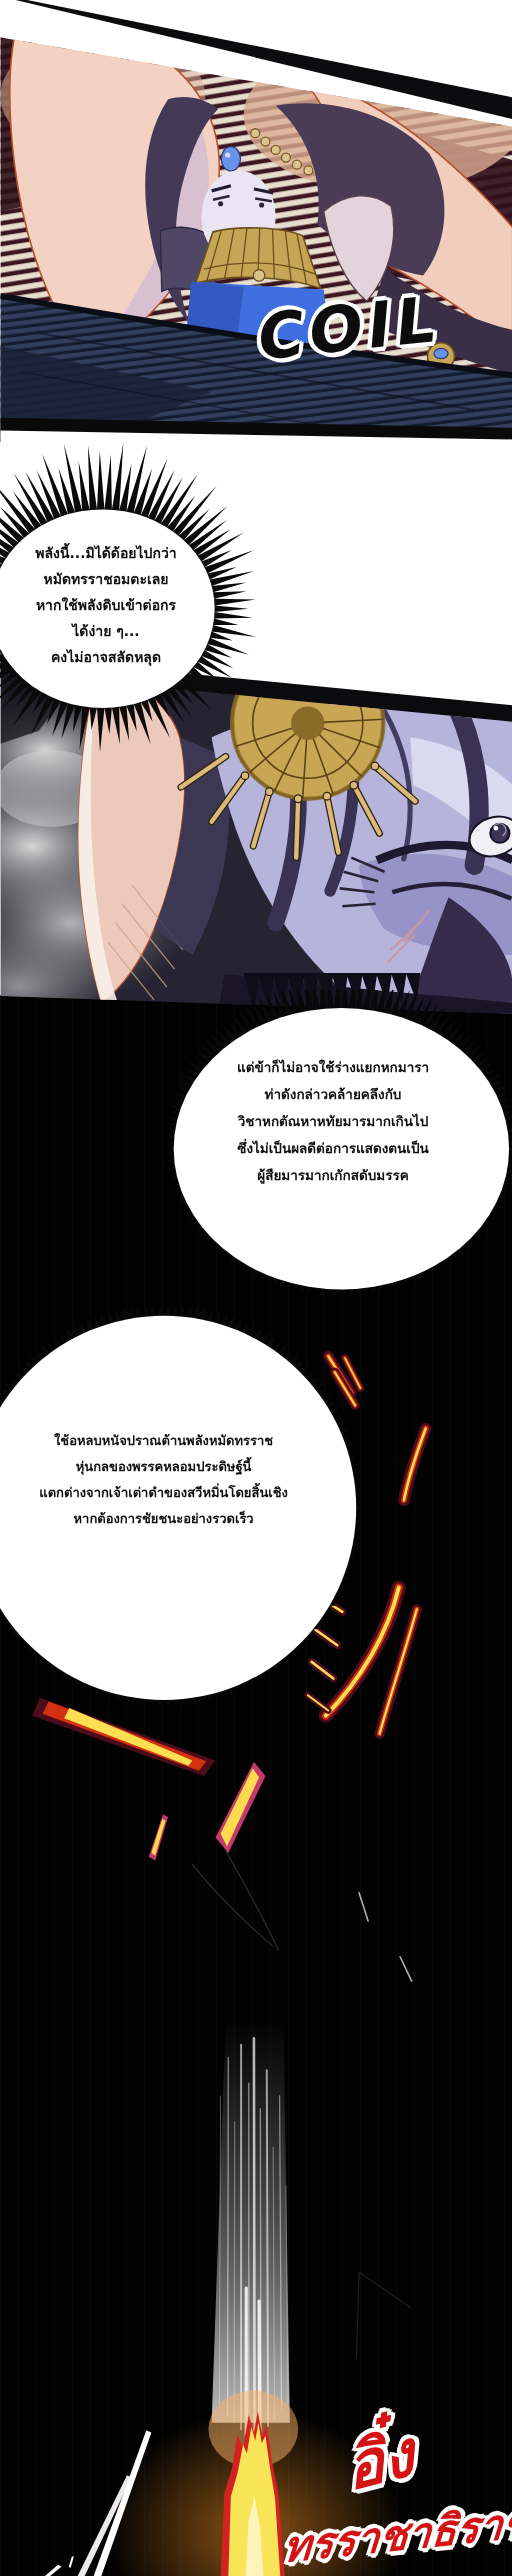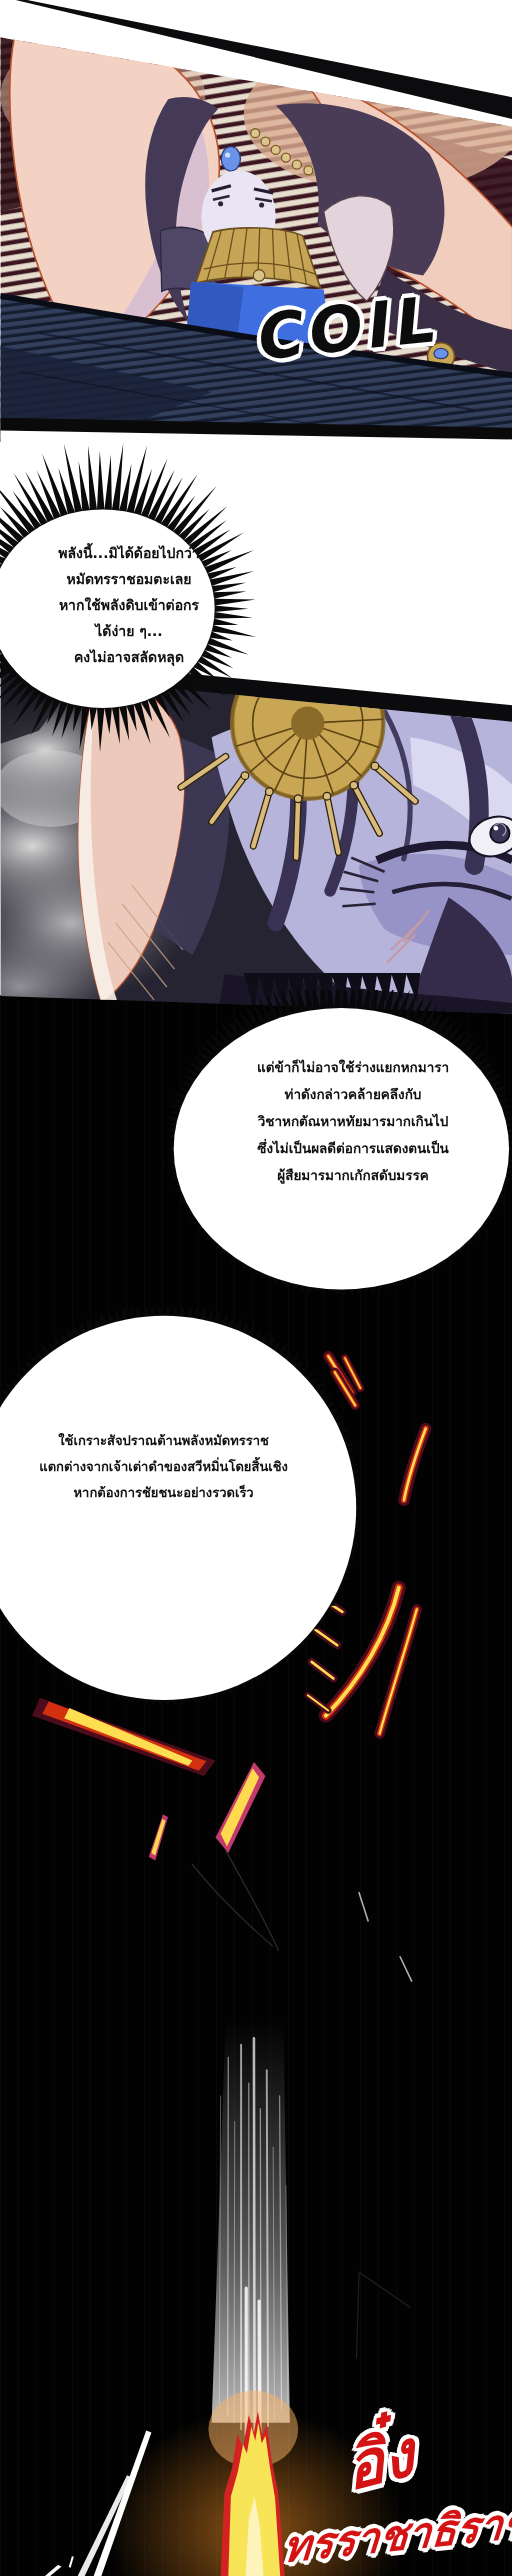--- a/index.html
+++ b/index.html
@@ -20,22 +20,22 @@
   .panel1{left:0;top:0;z-index:2;}
   .panel2{left:0;top:654px;z-index:5;}
   .flames{left:0;top:1308px;z-index:6;}
   .bottom-fx{left:0;top:2019px;z-index:6;}
   
   .bubble-svg{z-index:10;}
   .bubble-text{
     z-index:11;text-align:center;color:#101010;font-weight:bold;
   }
   .bubble-text .bl{white-space:nowrap;}
-  .bt1{left:0;top:540px;width:212px;font-size:14px;line-height:26px;padding-left:23px;}
-  .bt2{left:204px;top:1054px;width:298px;font-size:13.5px;line-height:27px;}
+  .bt1{left:0;top:540px;width:212px;font-size:14px;line-height:26px;}
+  .bt2{left:184px;top:1054px;width:298px;font-size:13.5px;line-height:27px;}
   .bt3{left:9.6px;top:1428px;width:308px;font-size:13px;line-height:26px;}
   
   .halo{
     text-shadow:
       -3.2px 0 0 #fff,3.2px 0 0 #fff,0 -3.2px 0 #fff,0 3.2px 0 #fff,
       -2.6px -2.6px 0 #fff,2.6px -2.6px 0 #fff,-2.6px 2.6px 0 #fff,2.6px 2.6px 0 #fff,
       -4.5px 1.3px 0 #fff,4.5px -1.3px 0 #fff,1.3px 4.5px 0 #fff,-1.3px -4.5px 0 #fff;
   }
   .sfx-coil{
     left:258px;top:292px;z-index:7;
@@ -413,21 +413,22 @@
     <div class="bl">วิชาหกตัณหาหทัยมารมากเกินไป</div>
     <div class="bl">ซึ่งไม่เป็นผลดีต่อการแสดงตนเป็น</div>
     <div class="bl">ผู้สืยมารมากเกักสดับมรรค</div>
   </div>
 
   <svg class="abs bubble-svg" style="left:-54px;top:1308px;" width="436" height="410" viewBox="0 0 680 640">
     <polygon id="b3spikes" fill="#080808" points="648.5,312.0 639.9,317.5 649.4,323.4 639.5,328.6 645.7,334.6 638.7,339.7 649.0,346.4 637.5,350.7 642.7,357.1 635.9,361.7 645.2,369.1 633.8,372.6 639.8,379.6 631.4,383.4 638.4,391.0 628.5,394.1 636.0,402.2 625.3,404.7 629.8,412.1 621.7,415.2 629.9,424.3 617.7,425.5 621.1,433.0 613.3,435.7 620.5,445.3 608.5,445.7 612.4,454.0 603.4,455.6 608.3,464.7 597.9,465.2 603.0,474.8 592.1,474.6 594.6,483.0 585.9,483.8 591.5,494.7 579.4,492.8 580.8,500.9 572.6,501.5 577.1,512.7 565.4,510.0 567.0,518.9 557.9,518.2 560.4,528.4 550.2,526.1 552.5,536.6 542.1,533.7 542.5,542.5 533.8,541.0 536.3,552.9 525.2,548.0 524.4,556.2 516.3,554.7 518.0,566.7 507.2,561.1 506.4,570.0 497.9,567.1 497.8,577.7 488.4,572.7 487.9,583.4 478.7,578.0 476.8,586.7 468.7,583.0 468.1,595.1 458.6,587.5 455.8,595.2 448.4,591.7 446.9,603.8 438.0,595.6 434.8,603.9 427.4,599.0 424.6,609.3 416.8,602.0 413.5,612.1 406.0,604.7 402.0,612.7 395.1,606.9 391.4,618.4 384.2,608.7 379.5,615.4 373.2,610.2 368.7,621.5 362.2,611.2 357.0,618.3 351.1,611.8 345.7,621.2 340.0,612.0 334.3,620.8 328.9,611.8 323.0,618.7 317.8,611.2 311.3,621.3 306.8,610.2 300.5,615.5 295.8,608.7 288.5,618.6 284.9,606.9 278.1,612.4 274.0,604.7 266.4,612.5 263.2,602.0 255.5,608.9 252.6,599.0 245.1,604.2 242.0,595.6 233.2,603.6 231.6,591.7 224.2,595.3 221.4,587.5 211.8,595.2 211.3,583.0 203.3,586.5 201.3,578.0 191.9,583.8 191.6,572.7 182.4,577.3 182.1,567.1 173.4,570.3 172.8,561.1 162.2,566.5 163.7,554.7 155.6,556.2 154.8,548.0 143.6,553.0 146.2,541.0 137.7,542.3 137.9,533.7 127.2,536.9 129.8,526.1 119.9,528.1 122.1,518.2 112.8,519.1 114.6,510.0 103.0,512.5 107.4,501.5 99.2,500.9 100.6,492.8 88.4,494.8 94.1,483.8 85.6,482.9 87.9,474.6 76.7,475.0 82.1,465.2 72.0,464.5 76.6,455.6 67.3,454.2 71.5,445.7 59.7,445.2 66.7,435.7 58.8,433.1 62.3,425.5 50.0,424.3 58.3,415.2 50.4,412.1 54.7,404.7 43.6,402.3 51.5,394.1 42.0,390.9 48.6,383.4 39.8,379.7 46.2,372.6 35.0,369.0 44.1,361.7 37.2,357.1 42.5,350.7 30.9,346.4 41.3,339.7 34.5,334.6 40.5,328.6 30.3,323.5 40.1,317.5 31.9,312.0 40.1,306.5 32.2,300.6 40.5,295.4 30.2,289.1 41.3,284.3 34.9,278.0 42.5,273.3 31.2,266.0 44.1,262.3 37.4,255.4 46.2,251.4 35.7,243.4 48.6,240.6 40.0,232.6 51.5,229.9 42.7,221.4 54.7,219.3 43.9,209.7 58.3,208.8 50.9,200.0 62.3,198.5 50.5,187.4 66.7,188.3 59.2,178.6 71.5,178.3 60.4,166.3 76.6,168.4 67.6,156.9 82.1,158.8 72.9,146.6 87.9,149.4 77.2,135.6 94.1,140.2 86.5,127.8 100.6,131.2 89.4,115.4 107.4,122.5 100.2,109.1 114.6,114.0 104.6,97.4 122.1,105.8 114.1,90.3 129.8,97.9 121.9,81.4 137.9,90.3 129.2,72.0 146.2,83.0 140.1,66.7 154.8,76.0 146.3,55.5 163.7,69.3 158.5,52.2 172.8,62.9 165.7,41.9 182.1,56.9 177.1,37.6 191.6,51.3 186.8,30.9 201.3,46.0 196.5,23.9 211.3,41.0 208.5,21.5 221.4,36.5 217.5,12.4 231.6,32.3 230.3,12.5 242.0,28.4 240.0,4.3 252.6,25.0 252.2,3.4 263.2,22.0 263.4,-0.7 274.0,19.3 274.7,-4.6 284.9,17.1 287.0,-3.9 295.8,15.3 298.1,-10.1 306.8,13.8 310.5,-6.6 317.8,12.8 322.0,-11.9 328.9,12.2 334.1,-9.3 340.0,12.0 346.0,-10.5 351.1,12.2 357.9,-11.0 362.2,12.8 369.6,-7.2 373.2,13.8 381.9,-10.0 384.2,15.3 392.9,-3.4 395.1,17.1 405.4,-5.5 406.0,19.3 416.3,0.5 416.8,22.0 428.1,2.3 427.4,25.0 439.7,5.3 438.0,28.4 449.9,11.9 448.4,32.3 462.4,12.5 458.6,36.5 471.3,21.9 468.7,41.0 483.9,23.1 478.7,46.0 492.6,31.9 488.4,51.3 503.6,36.6 497.9,56.9 513.7,42.7 507.2,62.9 521.9,51.7 516.3,69.3 533.6,55.6 525.2,76.0 539.7,67.0 533.8,83.0 551.4,71.3 542.1,90.3 557.4,82.2 550.2,97.9 566.8,89.4 557.9,105.8 574.7,98.1 565.4,114.0 580.3,108.7 572.6,122.5 590.4,115.5 579.4,131.2 593.2,128.0 585.9,140.2 603.4,135.1 592.1,149.4 606.1,147.2 597.9,158.8 613.5,156.3 603.4,168.4 618.6,166.8 608.5,178.3 621.5,178.3 613.3,188.3 629.2,187.5 617.7,198.5 628.8,200.1 621.7,208.8 636.8,209.4 625.3,219.3 636.2,221.8 628.5,229.9 641.2,232.3 631.4,240.6 643.3,243.6 633.8,251.4 643.4,255.3 635.9,262.3 648.4,266.1 637.5,273.3 644.9,278.1 638.7,284.3 650.5,289.0 639.5,295.4 646.7,300.7 639.9,306.5"></polygon>
     <ellipse cx="340" cy="312" rx="300" ry="300" fill="#ffffff"></ellipse>
   </svg>
   <div class="abs bubble-text bt3">
-    <div class="bl">ใช้เกราะสัจปราณต้านพลังหมัดทรราช</div>
+    <div class="bl">ใช้อหลบหนัจปราณต้านพลังหมัดทรราช</div>
+    <div class="bl">หุ่นกลของพรรคหลอมประดิษฐ์นี้</div>
     <div class="bl">แตกต่างจากเจ้าเต่าดำของสวีหมิ่นโดยสิ้นเชิง</div>
     <div class="bl">หากต้องการชัยชนะอย่างรวดเร็ว</div>
   </div>
 
   <div class="abs sfx-red sfx-red-1 halo">อิ๋ง</div>
   <div class="abs sfx-red sfx-red-2 halo">ทรราชาธิราช</div>
 
 </div>
 
 

